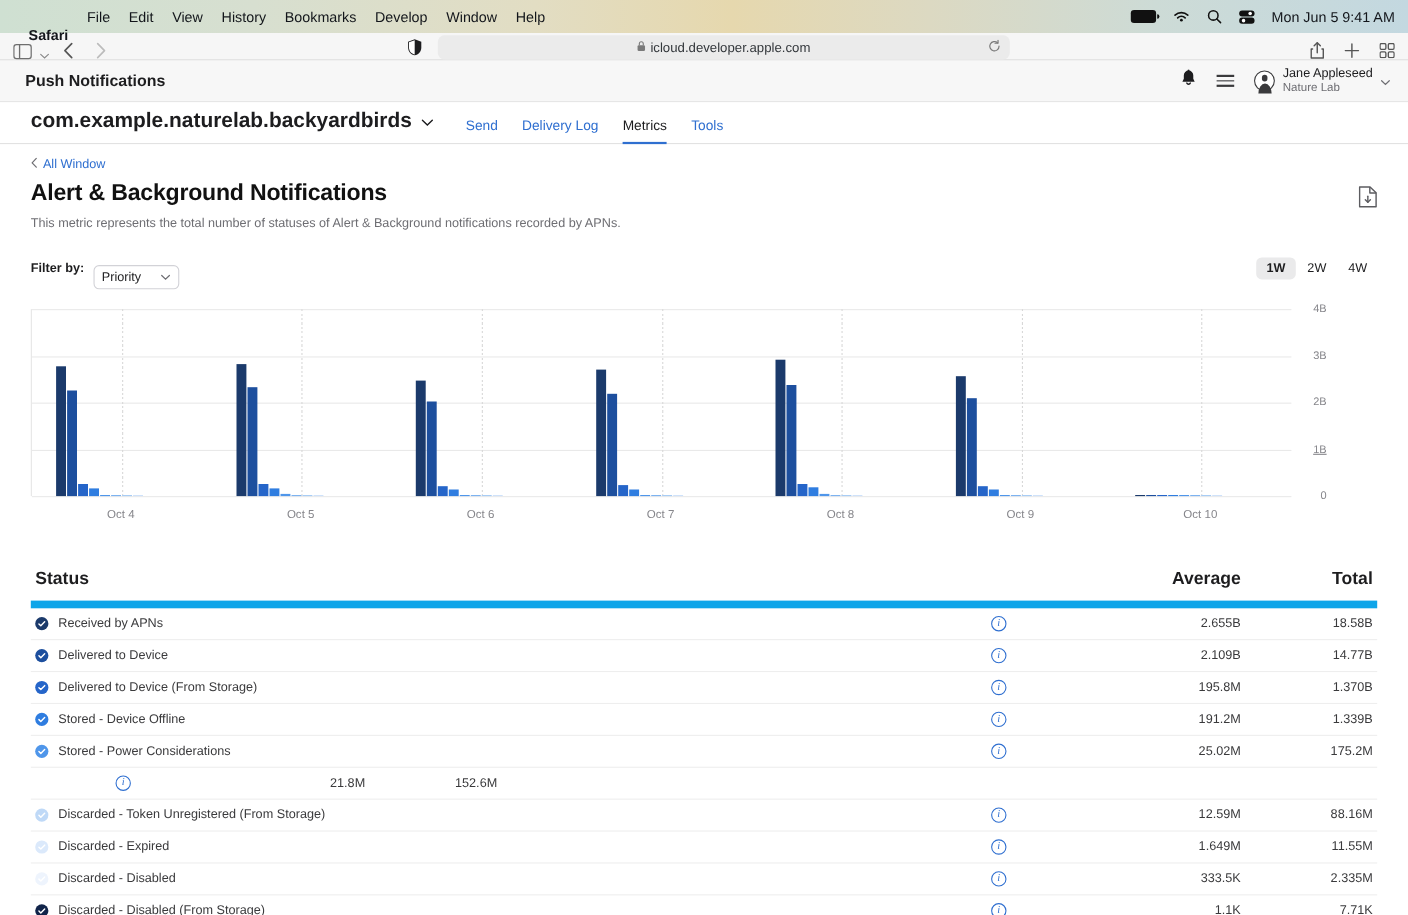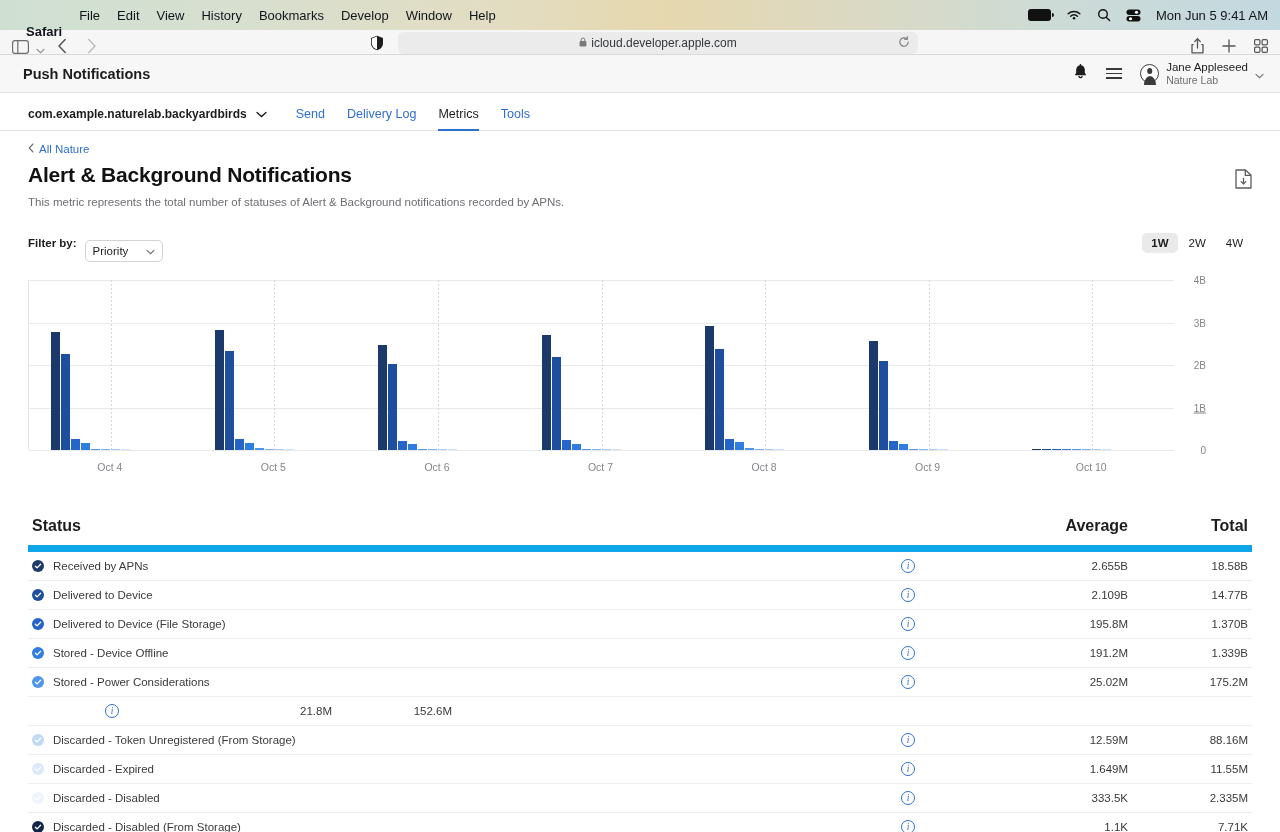--- a/index.html
+++ b/index.html
@@ -79,21 +79,21 @@
   .user-txt .o { font-size: 10.5px; color: #6e6e73; }
   .hamburger { display:flex; flex-direction:column; gap:3px; }
   .hamburger i { display:block; width:16px; height:1.6px; background:#3a3a3c; }
 
   
   #navbar {
     height: 38px; background: #fff; border-bottom: 1px solid #e2e2e2;
     display: flex; align-items: flex-end; padding: 0 28px;
   }
   #navbar .bundle {
-    font-size: 12px; font-weight: bold; color: #1d1d1f;
+    font-size: 19px; font-weight: bold; color: #1d1d1f;
     padding-bottom: 9px; display: flex; align-items: center; gap: 9px;
   }
   #navbar .navtabs { display: flex; align-items: flex-end; gap: 0; margin-left: 18px; }
   .navtab {
     font-size: 12.5px; color: #2f6fd0; padding: 0 11px 9px 11px;
     position: relative; white-space: nowrap;
   }
   .navtab.active { color: #1d1d1f; }
   .navtab.active:after {
     content:""; position:absolute; left:11px; right:11px; bottom:-1px;
@@ -329,21 +329,21 @@
   </div>
 </div>
 
 <div id="content">
   <div id="backlink">
     <span>
       <svg width="6" height="10" viewBox="0 0 6 10">
           <path d="M5 1L1.2 5 5 9" stroke="#6e6e73" stroke-width="1.1" fill="none" stroke-linecap="round" stroke-linejoin="round"></path>
         </svg>
     </span>
-    <span>All Nature</span>
+    <span>All Window</span>
   </div>
 
   <h1 id="pagetitle">Alert &amp; Background Notifications</h1>
   <div id="pagedesc">This metric represents the total number of statuses of Alert &amp; Background notifications recorded by APNs.</div>
 
   <span id="exporticon">
     <svg width="17" height="20" viewBox="0 0 17 20">
         <path d="M1 1h9.5L16 6.3V19H1V1z" stroke="#5c5c60" stroke-width="1.3" fill="none" stroke-linejoin="round"></path>
         <path d="M10.3 1v5.4H16" stroke="#5c5c60" stroke-width="1.3" fill="none" stroke-linejoin="round"></path>
         <path d="M8.5 9.4v5.4" stroke="#5c5c60" stroke-width="1.3" stroke-linecap="round"></path>
@@ -507,21 +507,21 @@
           <span class="c-avg">2.109B</span>
           <span class="c-total">14.77B</span>
         </div>
         <div class="trow">
           <span class="c-status">
             <span class="dot" style="background: rgb(37, 101, 201);">
               <svg width="8" height="8" viewBox="0 0 8 8">
                 <path d="M1.4 4.2L3.1 5.9 6.6 2.3" stroke="#ffffff" stroke-width="1.3" fill="none" stroke-linecap="round" stroke-linejoin="round"></path>
               </svg>
             </span>
-            <span>Delivered to Device (File Storage)</span>
+            <span>Delivered to Device (From Storage)</span>
           </span>
           <span class="c-info">
             <span class="infoicon">i</span>
           </span>
           <span class="c-avg">195.8M</span>
           <span class="c-total">1.370B</span>
         </div>
         <div class="trow">
           <span class="c-status">
             <span class="dot" style="background: rgb(47, 125, 224);">

